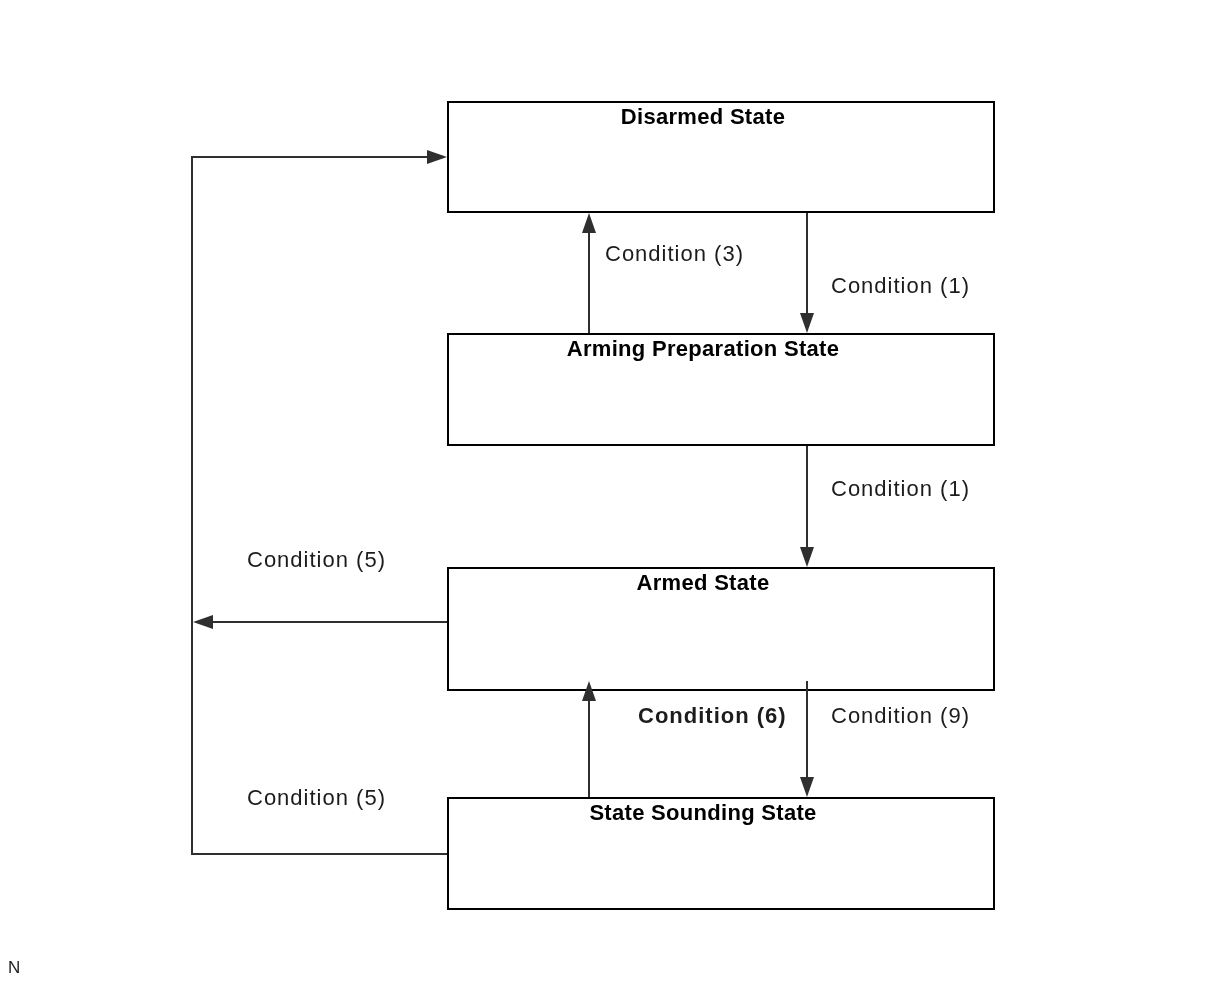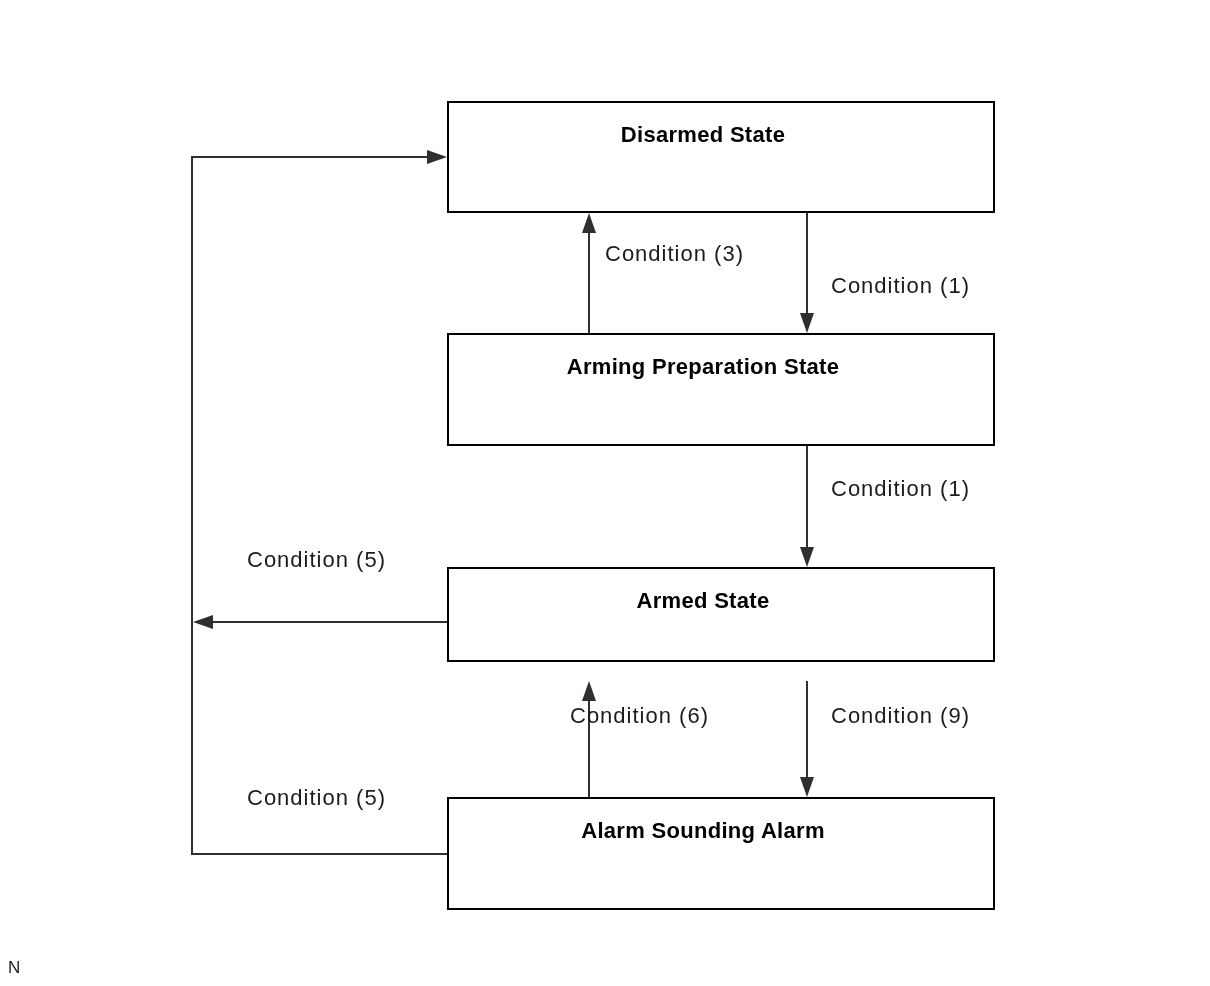--- a/index.html
+++ b/index.html
@@ -20,31 +20,31 @@
     position: absolute;
     left: 447px;
     width: 548px;
     background: #ffffff;
     border: 2px solid #000000;
     box-sizing: border-box;
   }
   .state-box .title {
     display: block;
     text-align: center;
-    margin-top: 19px;
+    margin-top: 1px;
     transform: translateX(-18px);
     font-weight: bold;
     font-size: 22px;
     letter-spacing: 0.3px;
     color: #000000;
     white-space: nowrap;
   }
   #box-disarmed   { top: 101px; height: 112px; }
   #box-arming     { top: 333px; height: 113px; }
-  #box-armed      { top: 567px; height: 95px; }
+  #box-armed      { top: 567px; height: 124px; }
   #box-alarm      { top: 797px; height: 113px; }
 
   
   .line {
     position: absolute;
     background: #2f2f2f;
   }
   
   .ah {
     position: absolute;
@@ -82,21 +82,21 @@
   <div class="state-box" id="box-disarmed">
     <span class="title">Disarmed State</span>
   </div>
   <div class="state-box" id="box-arming">
     <span class="title">Arming Preparation State</span>
   </div>
   <div class="state-box" id="box-armed">
     <span class="title">Armed State</span>
   </div>
   <div class="state-box" id="box-alarm">
-    <span class="title">Alarm Sounding Alarm</span>
+    <span class="title">State Sounding State</span>
   </div>
 
   <div class="line" style="left:588px; top:231px; width:2px; height:102px;"></div>
   <div class="ah ah-up" style="left:582px; top:213px;"></div>
 
   <div class="line" style="left:806px; top:213px; width:2px; height:102px;"></div>
   <div class="ah ah-down" style="left:800px; top:313px;"></div>
 
   <div class="line" style="left:806px; top:446px; width:2px; height:102px;"></div>
   <div class="ah ah-down" style="left:800px; top:547px;"></div>
@@ -111,19 +111,19 @@
   <div class="line" style="left:191px; top:156px; width:238px; height:2px;"></div>
   <div class="ah ah-right" style="left:427px; top:150px;"></div>
   <div class="line" style="left:211px; top:621px; width:236px; height:2px;"></div>
   <div class="ah ah-left" style="left:193px; top:615px;"></div>
   <div class="line" style="left:191px; top:853px; width:256px; height:2px;"></div>
 
   <span class="cond-label" style="left:605px; top:241px;">Condition (3)</span>
   <span class="cond-label" style="left:831px; top:241px;margin-top:32px;">Condition (1)</span>
   <span class="cond-label" style="left:831px; top:476px;">Condition (1)</span>
   <span class="cond-label" style="left:247px; top:547px;">Condition (5)</span>
-  <span class="cond-label" style="left:570px; top:703px;">Condition (6)</span>
+  <span class="cond-label" style="left:638px; top:703px;font-weight:bold;">Condition (6)</span>
   <span class="cond-label" style="left:831px; top:703px;">Condition (9)</span>
   <span class="cond-label" style="left:247px; top:785px;">Condition (5)</span>
 
   <span class="corner-note">N</span>
 
 </div>
 
 </body></html>

